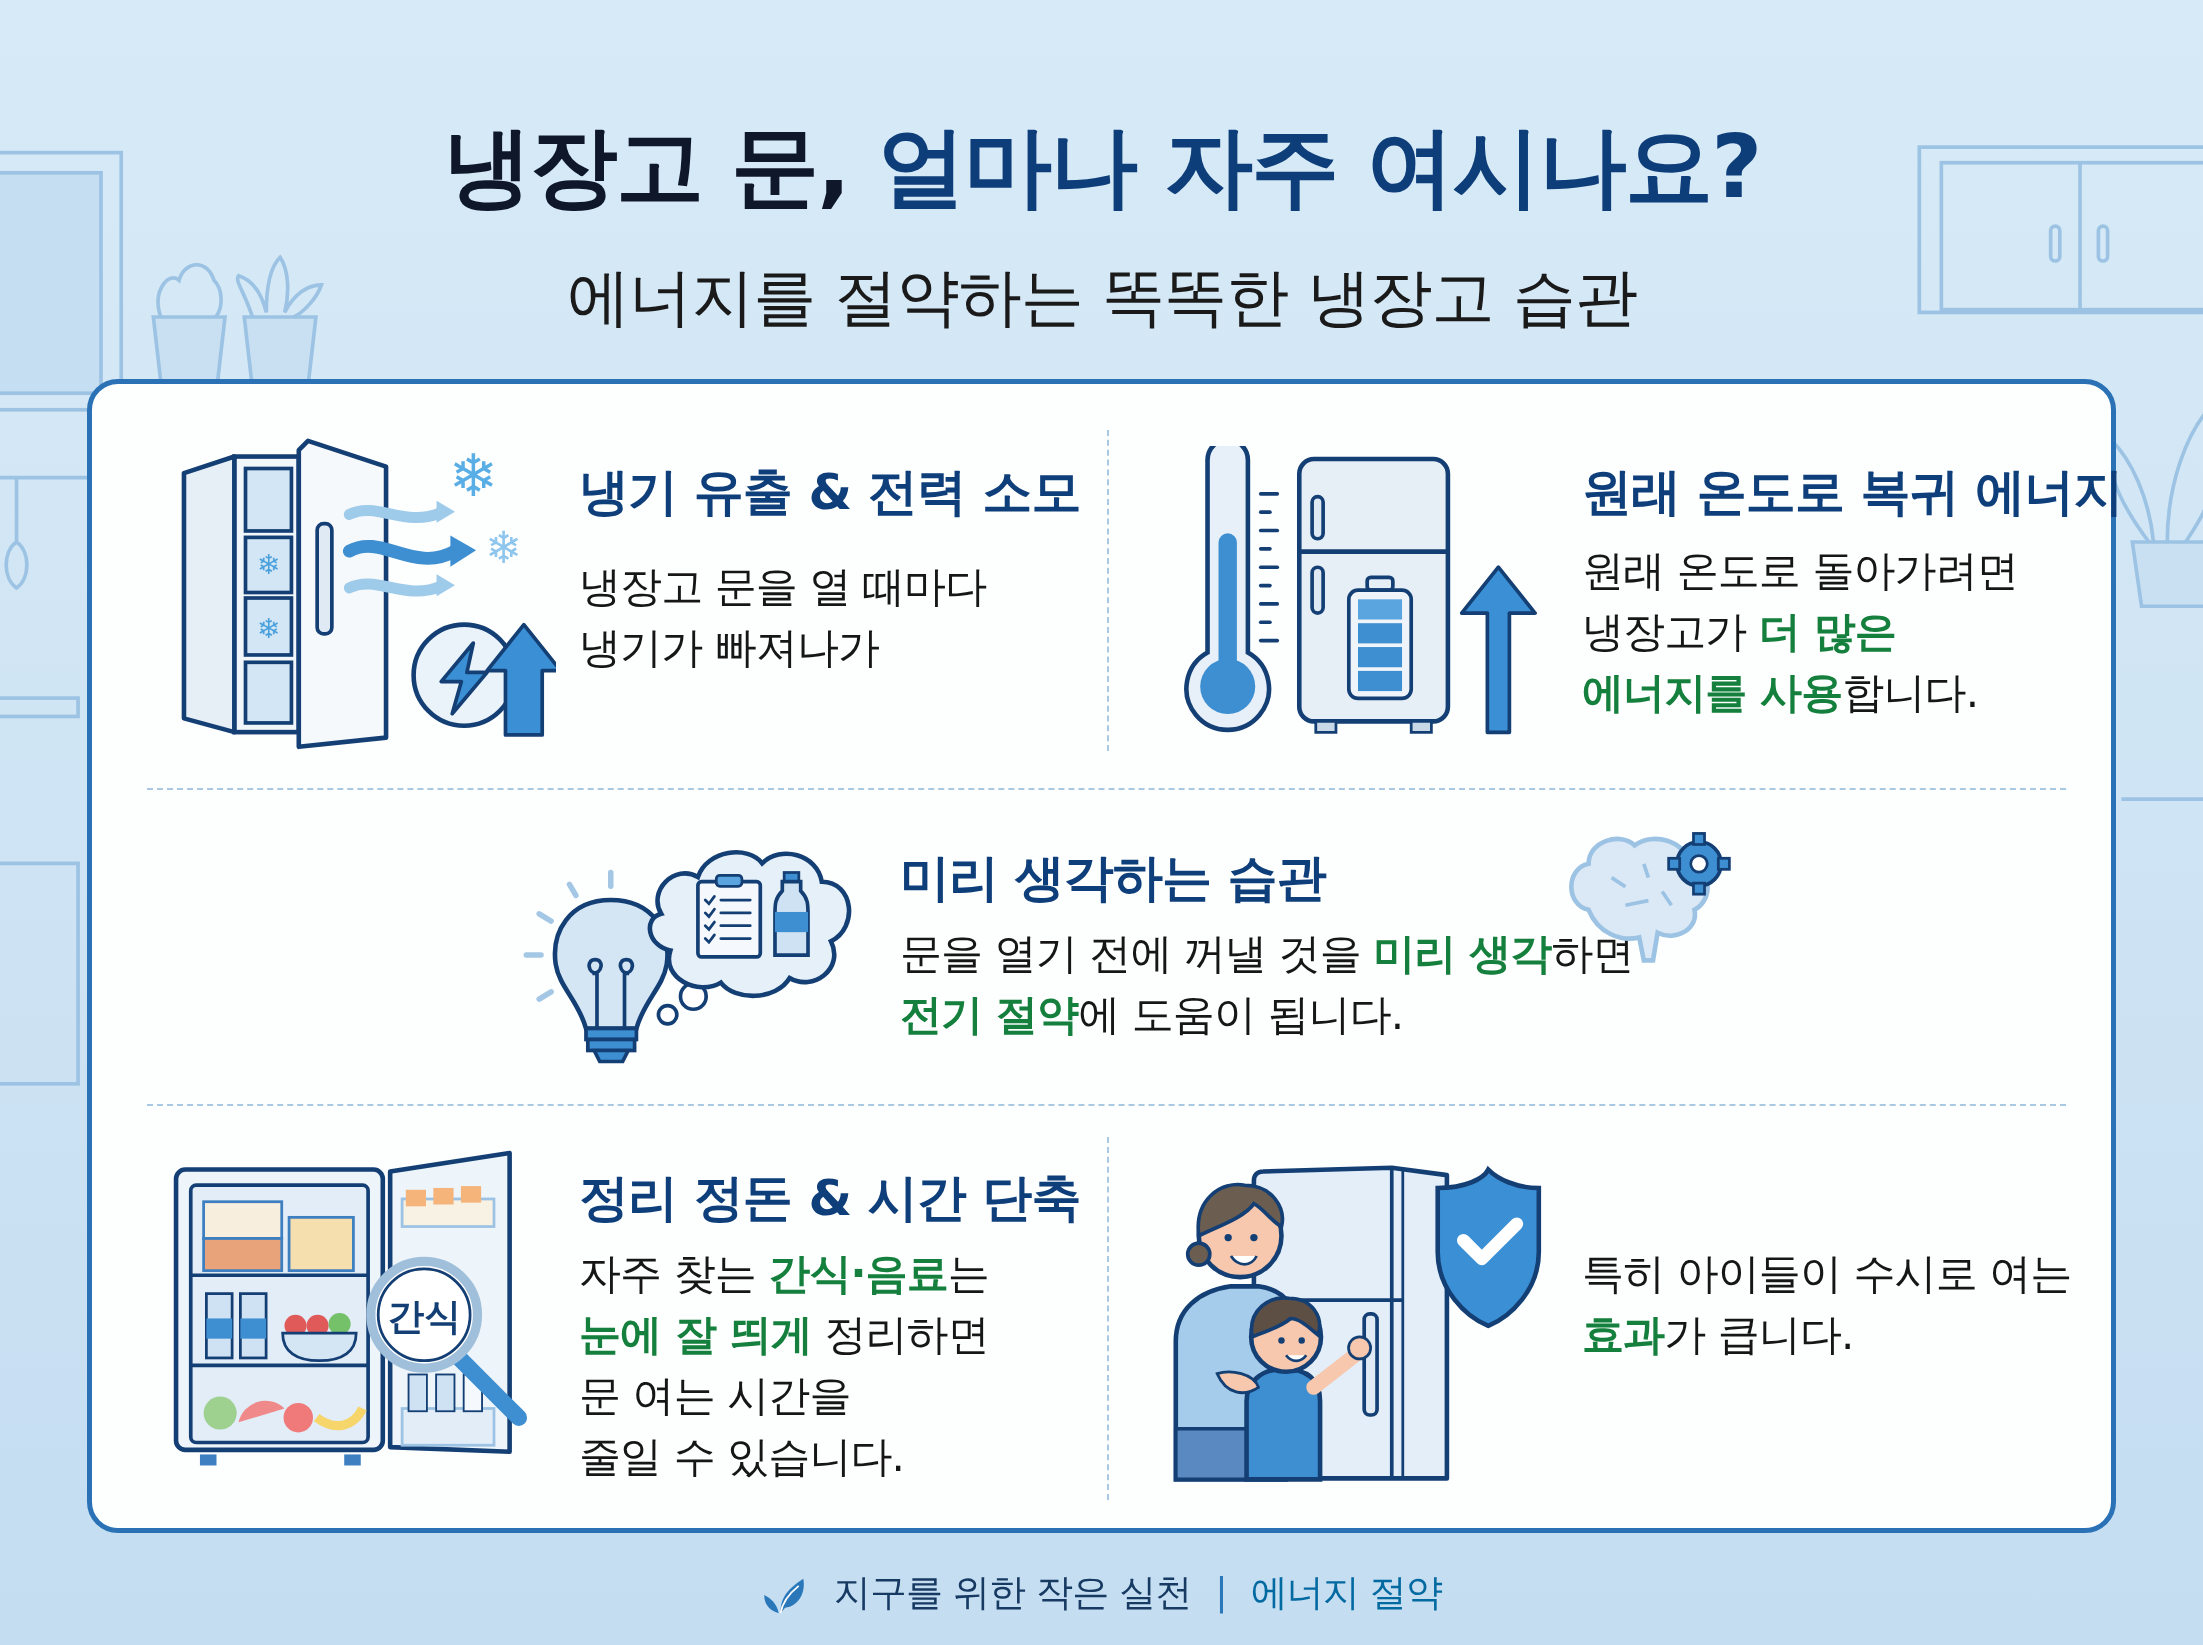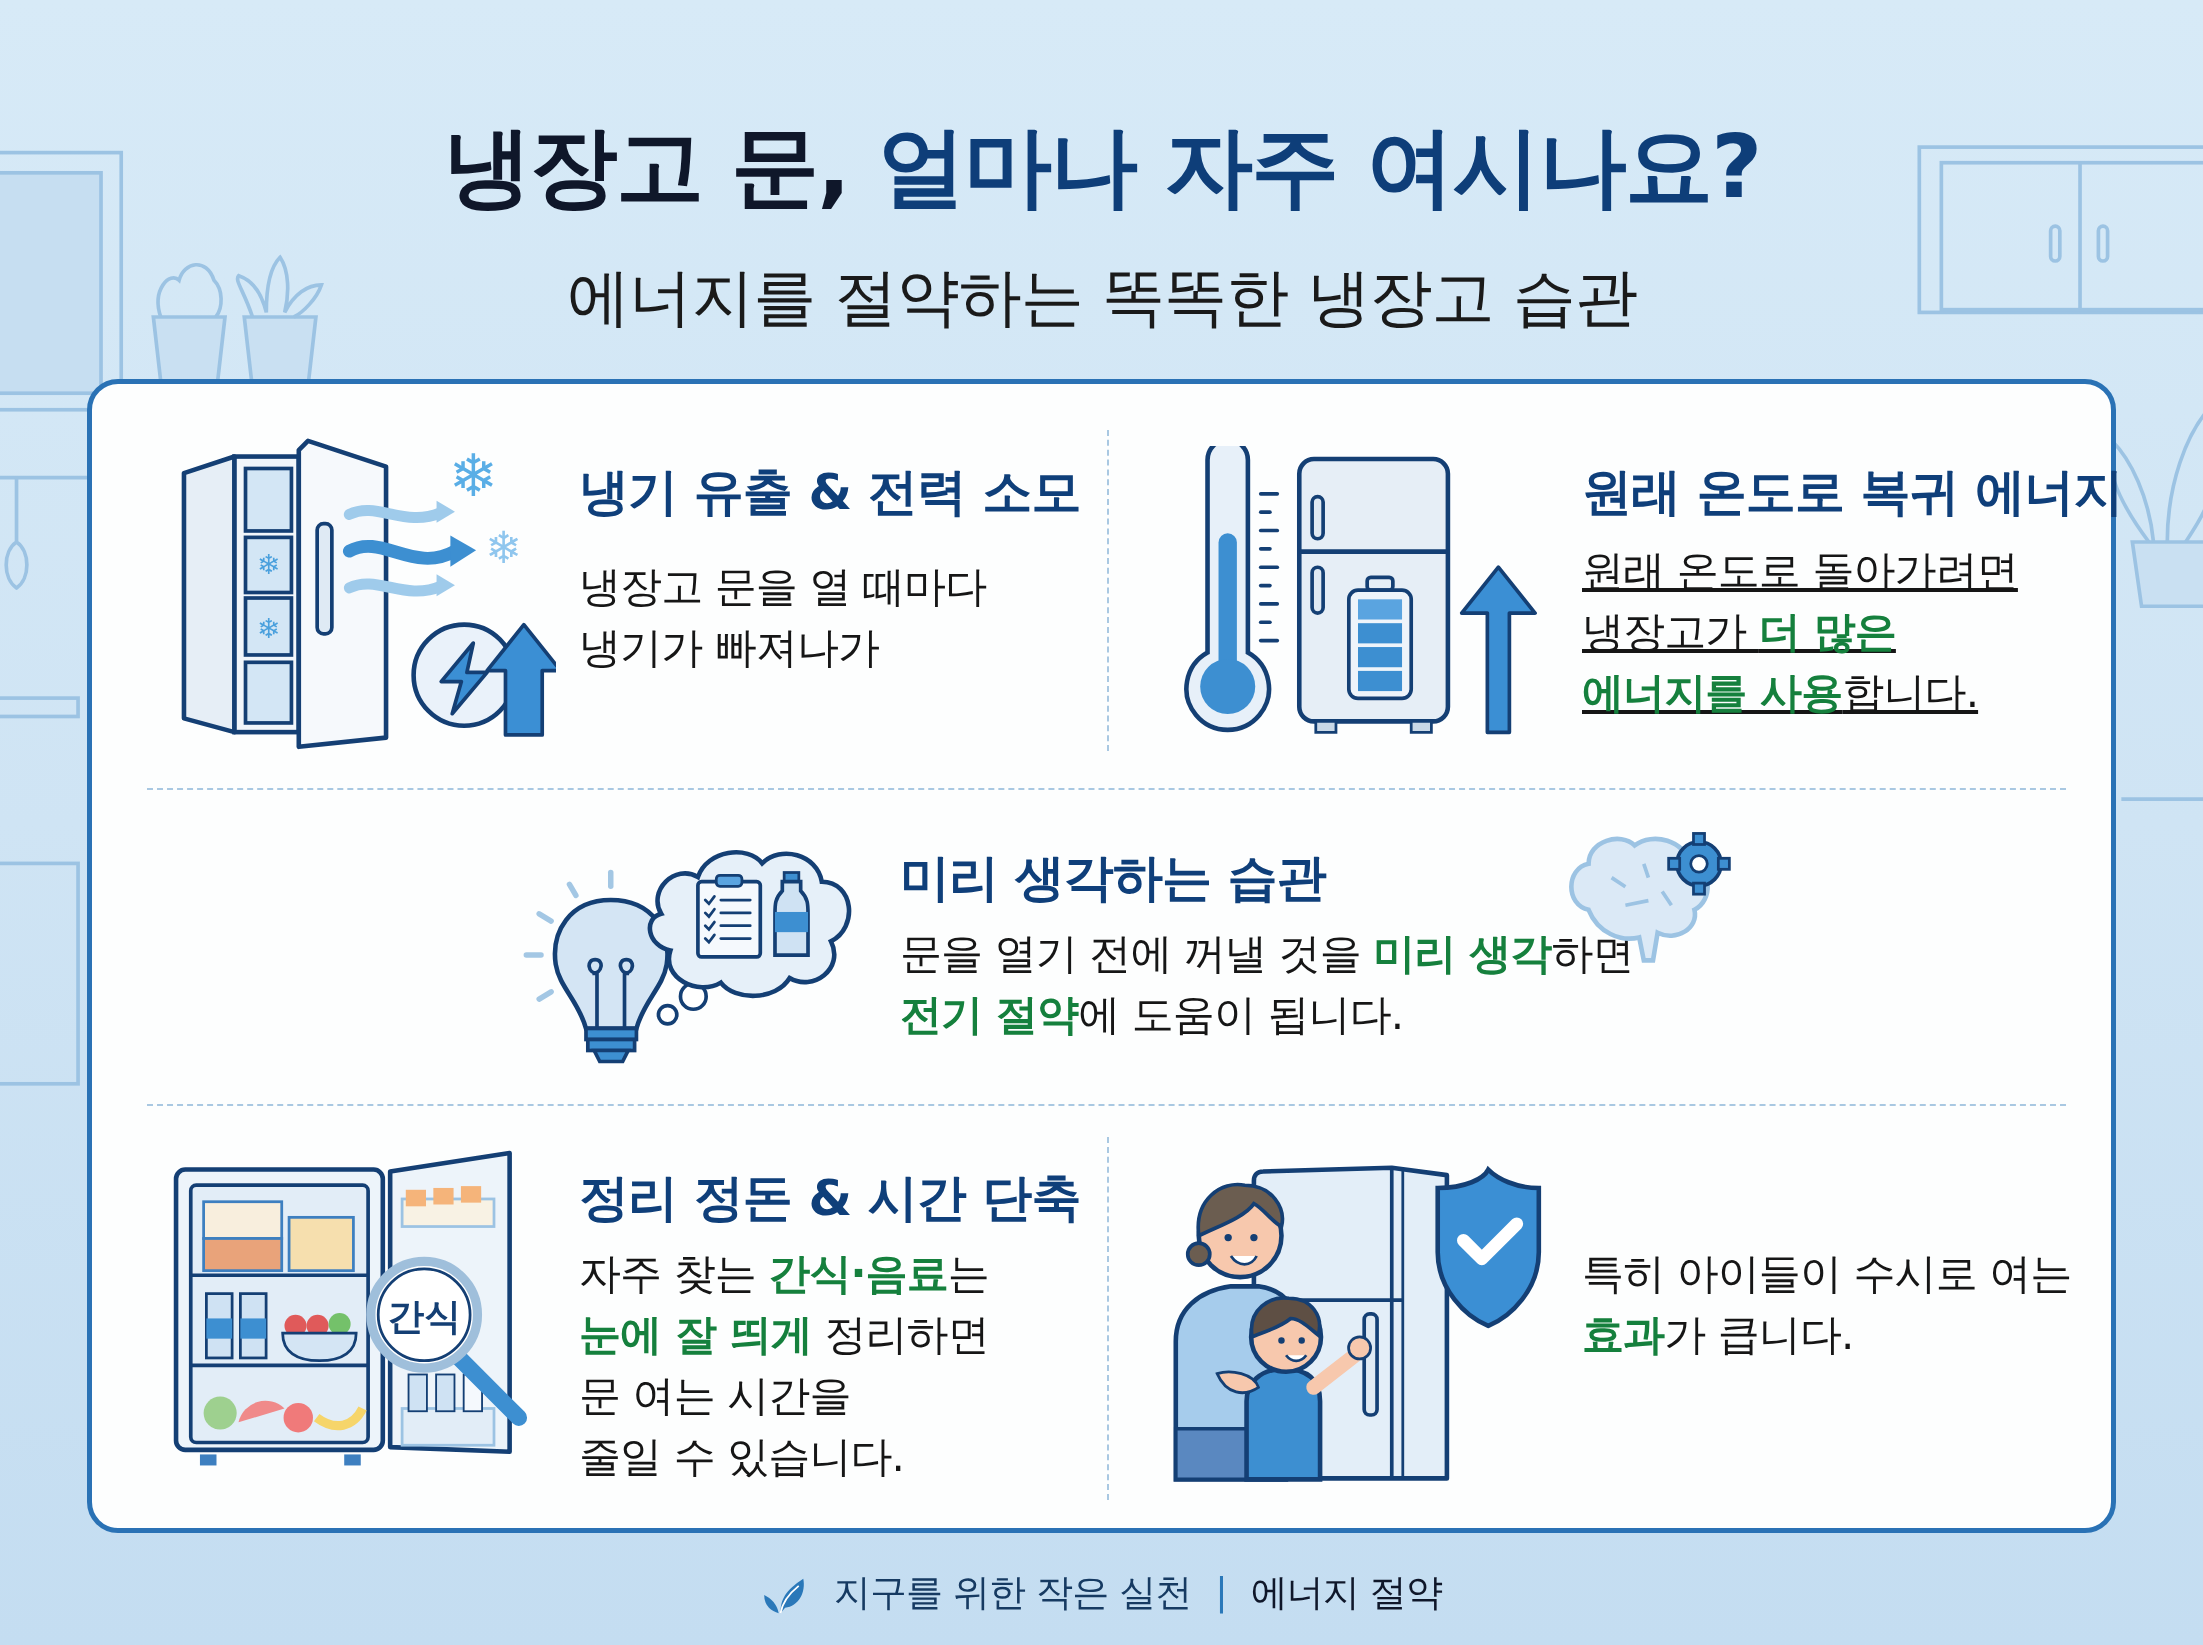--- a/index.html
+++ b/index.html
@@ -41,21 +41,21 @@
     letter-spacing: -0.9px; white-space: nowrap;
   }
   .hl { color: #15803d; font-weight: bold; }
 
   .illus { position: absolute; }
   .footer {
     position: absolute; left: 0; right: 0; top: 1568px; text-align: center;
     font-size: 37px; color: #163a62; letter-spacing: -0.9px;
   }
   .footer .sep { color: #2a78b9; margin: 0 13px; }
-  .footer .tag { color: #0f172a; }
+  .footer .tag { color: #0369a1; }
   .footer svg { vertical-align: middle; margin-right: 13px; }
 </style>
 </head>
 <body>
 
 <svg class="bg-deco" width="2204" height="1646" style="left:0;top:0;" viewBox="0 0 2400 1792">
 
   <rect class="bg-line" x="-10" y="166" width="142" height="280"></rect>
   <rect class="bg-line" x="-10" y="188" width="120" height="240" style="fill:#c6def1"></rect>
 
@@ -144,21 +144,21 @@
     <rect x="184" y="157" width="68" height="118" rx="10" fill="#eef4fa" stroke="#143f74" stroke-width="4"></rect>
     <rect x="194" y="167" width="48" height="22" fill="#5aa4e0"></rect>
     <rect x="194" y="193" width="48" height="22" fill="#3d8fd1"></rect>
     <rect x="194" y="219" width="48" height="22" fill="#3d8fd1"></rect>
     <rect x="194" y="245" width="48" height="22" fill="#3d8fd1"></rect>
     <rect x="148" y="300" width="22" height="12" fill="#c9d8e6" stroke="#143f74" stroke-width="3"></rect>
     <rect x="252" y="300" width="22" height="12" fill="#c9d8e6" stroke="#143f74" stroke-width="3"></rect>
     <path d="M335 312 v-130 h-28 l40 -50 l40 50 h-28 v130 z" fill="#3b8fd4" stroke="#143f74" stroke-width="4" stroke-linejoin="round"></path>
   </svg>
   <div class="sec-title" style="left:1490px; top:75px;">원래 온도로 복귀 에너지</div>
-  <div class="sec-body" style="left:1490px; top:156px;text-decoration:underline;">
+  <div class="sec-body" style="left:1490px; top:156px;">
     <div><span>원래 온도로 돌아가려면</span></div>
     <div><span>냉장고가 </span><span class="hl">더 많은</span></div>
     <div><span class="hl">에너지를 사용</span><span>합니다.</span></div>
   </div>
 
   <svg class="illus" width="367" height="257" style="left:427px; top:438px;" viewBox="0 0 400 280">
     <g stroke="#a3c7e4" stroke-width="6" stroke-linecap="round">
       <line x1="100" y1="55" x2="100" y2="70"></line>
         <line x1="55" y1="68" x2="62" y2="80"></line>
       <line x1="22" y1="100" x2="35" y2="108"></line>

